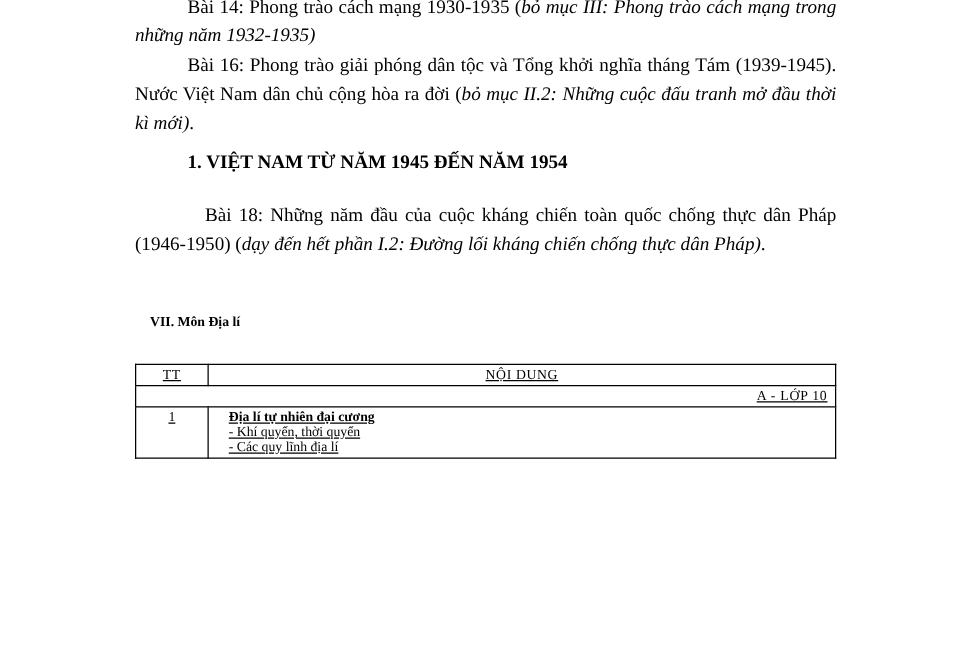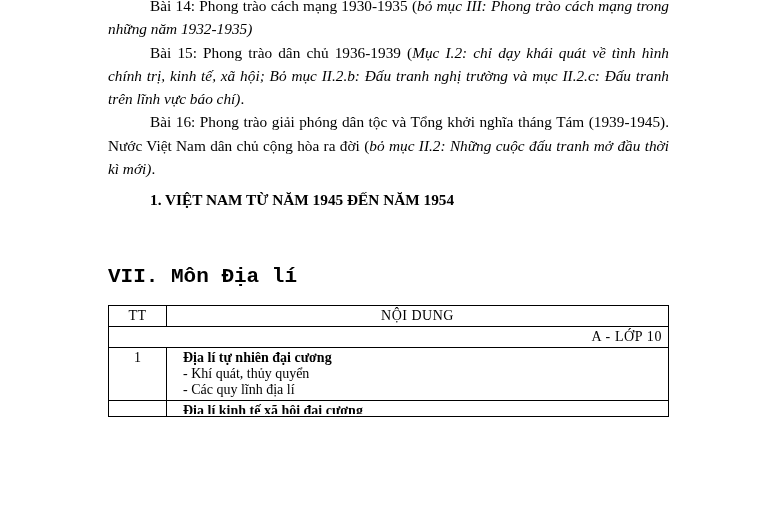--- a/index.html
+++ b/index.html
@@ -41,34 +41,34 @@
     font-style: italic;
   }
   .section-head {
     font-size: 15.3px;
     font-weight: bold;
     text-indent: 42px;
     margin: 9px 0 6px 0;
     line-height: 1.5;
   }
   .subject-head {
-    font-size: 21px;
+    font-size: 11px;
     font-weight: bold;
-    margin: 0;
+    margin: 12px;
     line-height: 1.5;
-    font-family: Liberation Mono, monospace;
   }
   .gap-a { height: 13px; }
   .gap-b { height: 30px; }
   .gap-c { height: 13px; }
   table.content-table {
     border-collapse: collapse;
     width: 100%;
     table-layout: fixed;
-    font-size: 14px;
+    font-size: 11px;
+    text-decoration: underline;
   }
   table.content-table td,
   table.content-table th {
     border: 1.4px solid #000000;
     padding: 2px 6px;
     vertical-align: top;
     font-weight: normal;
   }
   .col-tt { width: 58px; text-align: center; }
   th.col-tt, th.col-nd {
@@ -106,33 +106,33 @@
 </style>
 </head>
 <body>
 
 <div class="page">
 
   <p class="para indent clip-top">
     <span>Bài 14: Phong trào cách mạng 1930-1935 (</span><span class="ital">bỏ mục III: Phong trào cách mạng trong những năm 1932-1935)</span>
   </p>
 
-  <p class="para indent">
-    <span>Bài 15: Phong trào dân chủ 1936-1939 (</span><span class="ital">Mục I.2: chỉ dạy khái quát về tình hình chính trị, kinh tế, xã hội; Bỏ mục II.2.b: Đấu tranh nghị trường và mục II.2.c: Đấu tranh trên lĩnh vực báo chí)</span><span>.</span>
-  </p>
 
   <p class="para indent">
     <span>Bài 16: Phong trào giải phóng dân tộc và Tổng khởi nghĩa tháng Tám (1939-1945). Nước Việt Nam dân chủ cộng hòa ra đời    (</span><span class="ital">bỏ mục II.2: Những cuộc đấu tranh mở đầu thời kì mới)</span><span>.</span>
   </p>
 
   <p class="section-head">1. VIỆT NAM TỪ NĂM 1945 ĐẾN NĂM 1954</p>
 
 
   <div class="gap-c"></div>
 
+  <p class="para indent-lg">
+    <span>Bài 18: Những năm đầu của cuộc kháng chiến toàn quốc chống thực dân Pháp (1946-1950) (</span><span class="ital">dạy đến hết phần I.2: Đường lối kháng chiến chống thực dân Pháp)</span><span>.</span>
+  </p>
 
   <div class="gap-b"></div>
 
   <p class="subject-head">VII. Môn Địa lí</p>
 
   <div class="gap-a"></div>
 
   <table class="content-table">
     <colgroup>
       <col class="col-tt">
@@ -145,26 +145,20 @@
       </tr>
     </thead>
     <tbody>
       <tr>
         <td class="row-ab" colspan="2">A - LỚP 10</td>
       </tr>
       <tr>
         <td class="center-mid">1</td>
         <td>
           <div class="cell-title">Địa lí tự nhiên đại cương</div>
-          <div class="cell-item">- Khí quát, thủy quyển</div>
+          <div class="cell-item">- Khí quyển, thời quyển</div>
           <div class="cell-item">- Các quy lĩnh địa lí</div>
-        </td>
-      </tr>
-      <tr class="cut-row">
-        <td class="center-mid"></td>
-        <td>
-          <span class="cell-title nowrap-cut">Địa lí kinh tế xã hội đại cương</span>
         </td>
       </tr>
     </tbody>
   </table>
 
 </div>
 
 </body></html>

